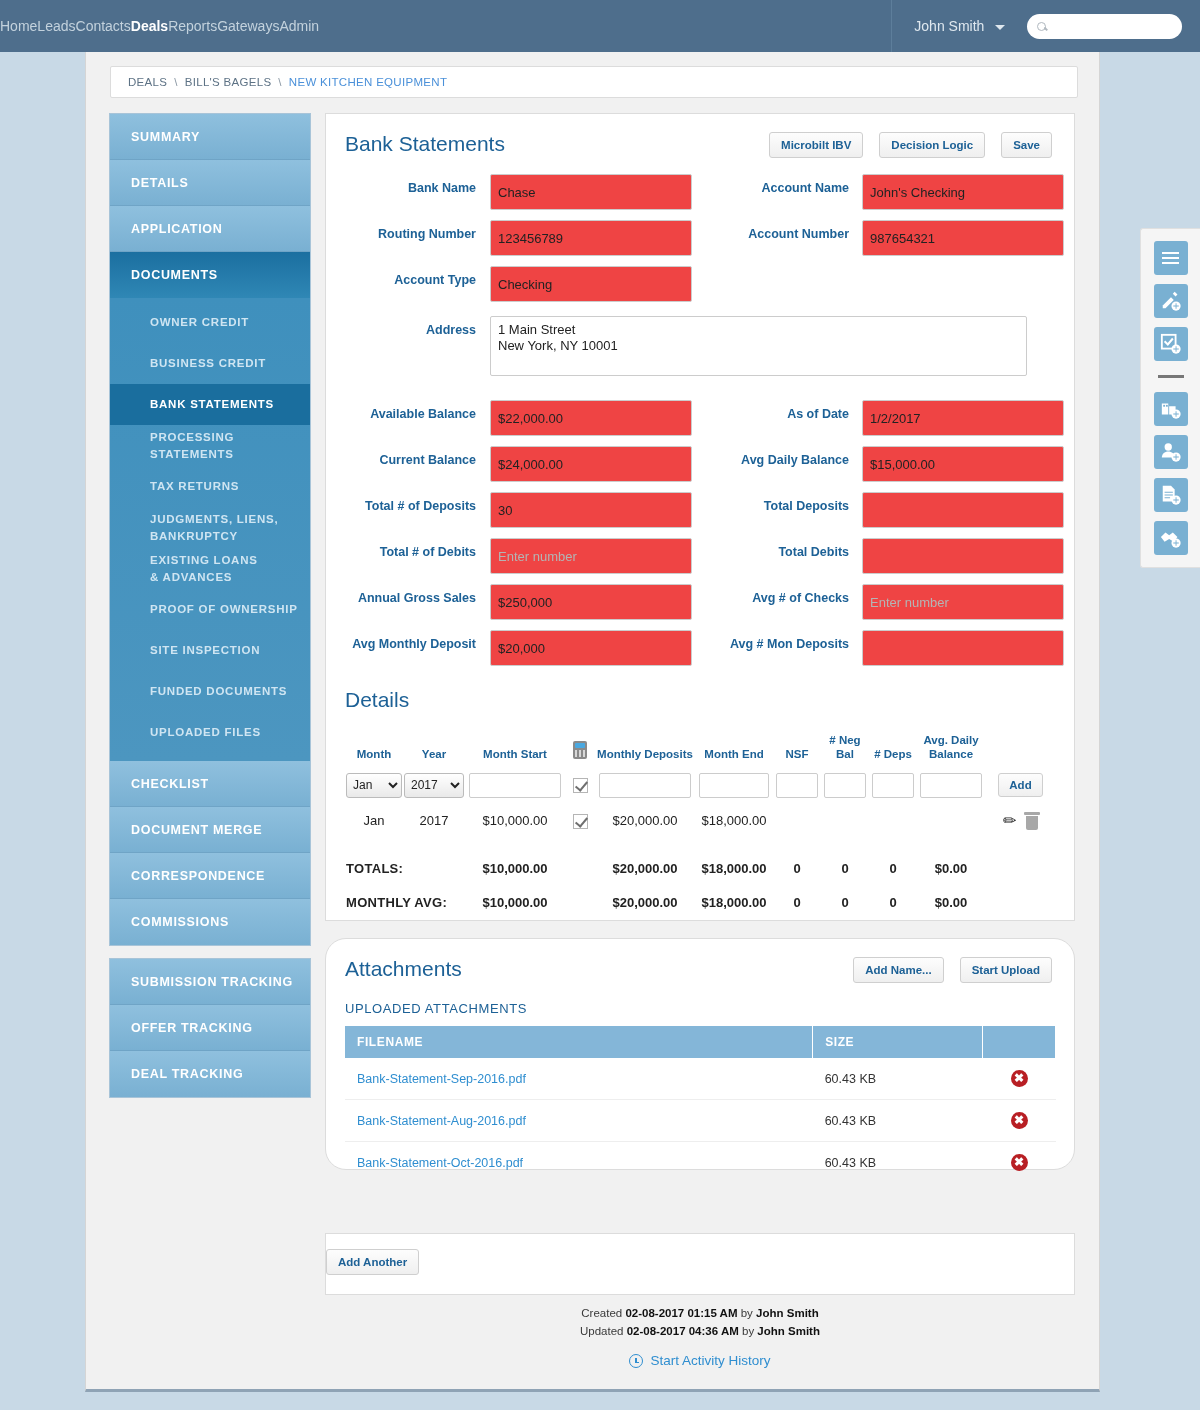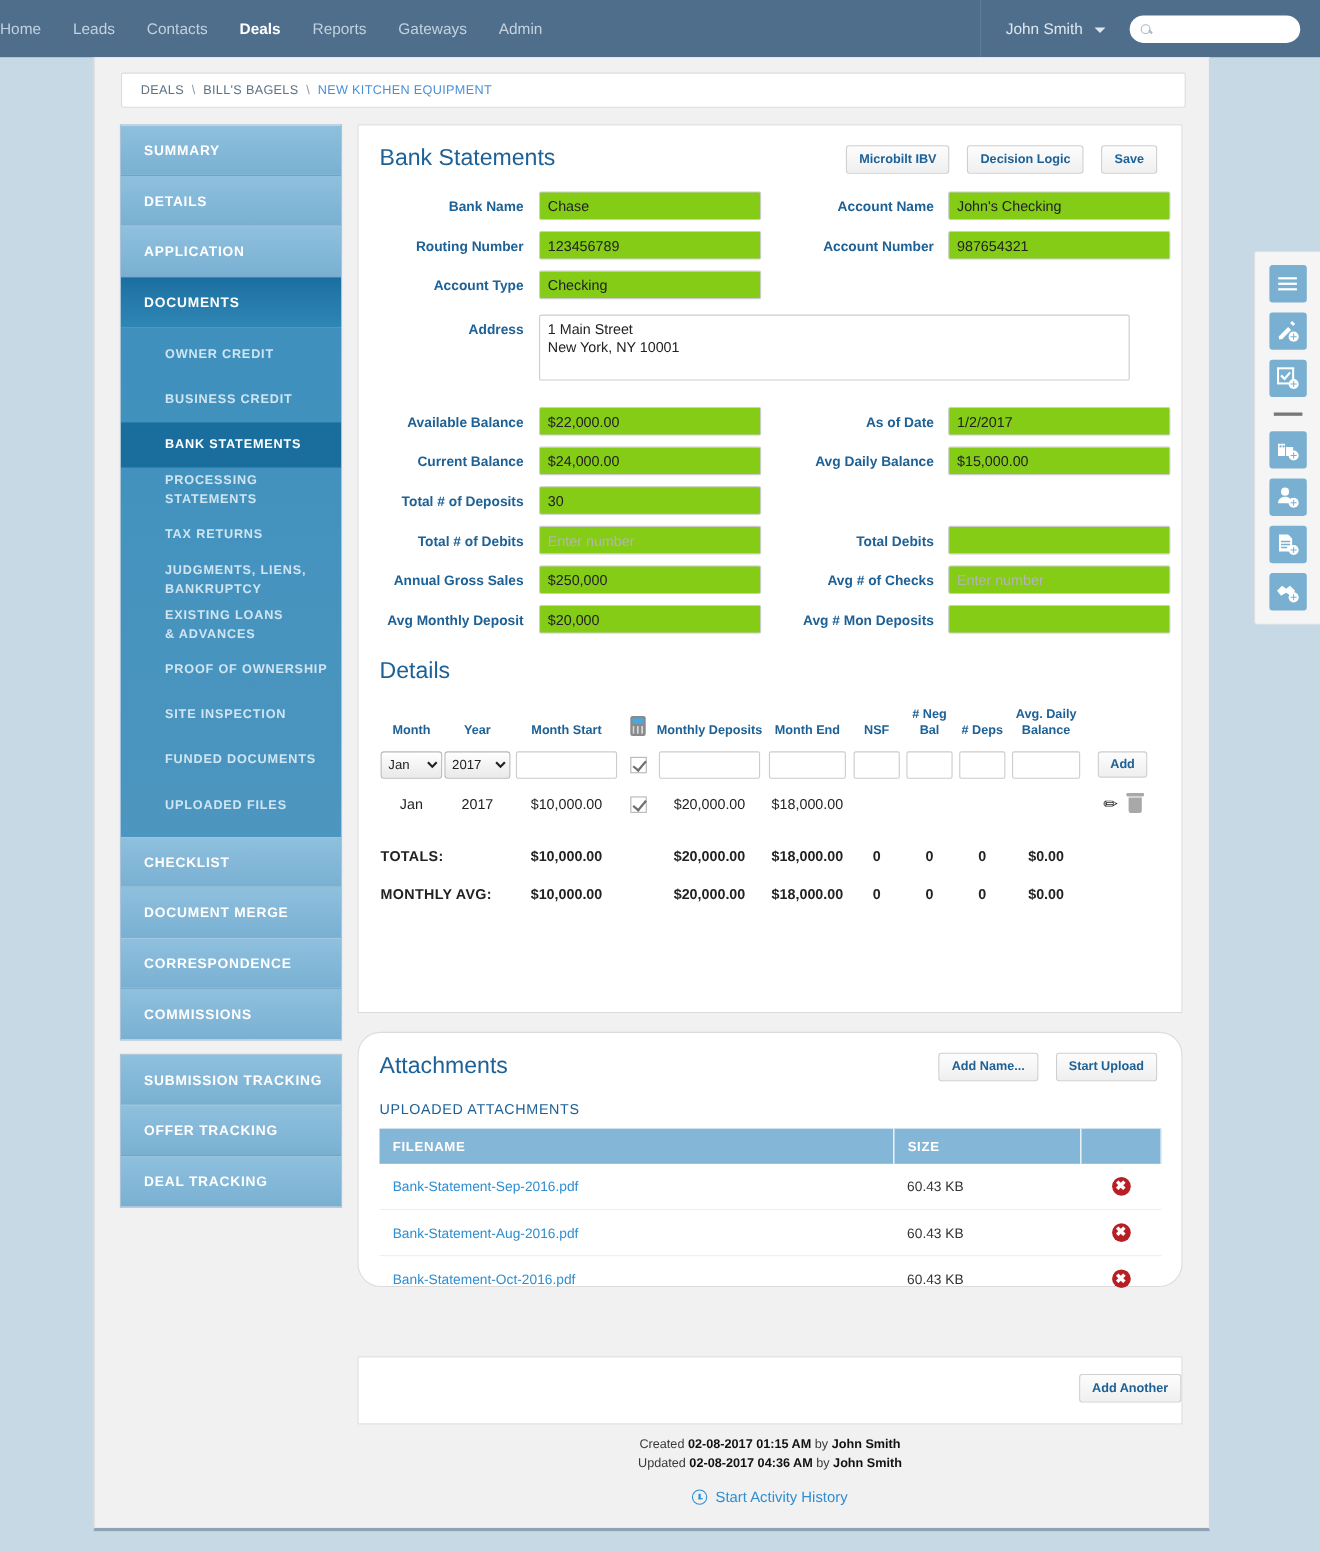--- a/index.html
+++ b/index.html
@@ -17,21 +17,21 @@
   
   .topnav{
     position:absolute; top:0; left:0; width:1200px; height:52px;
     background:#4e6e8c;
     display:flex; align-items:center;
   }
   .brand{
     color:#fff; font-size:21px; letter-spacing:.2px;
     margin-left:20px; width:330px;
   }
-  .navlinks{ display:flex; align-items:center; gap:29px; flex:0 0 auto; }
+  .navlinks{ display:flex; align-items:center; flex:0 0 auto; }
   .navlink{ color:#c3d2dd; font-size:14px; text-decoration:none; }
   .navlink.active{ color:#ffffff; font-weight:bold; }
   .navright{
     margin-left:auto; display:flex; align-items:center; height:52px;
   }
   .navdivider{ width:1px; height:52px; background:#5d7e9b; margin-right:22px;}
   .username{ color:#dfe8ef; font-size:14px; }
   .caret{
     display:inline-block; margin-left:7px;
     border-left:5px solid transparent; border-right:5px solid transparent;
@@ -128,23 +128,23 @@
   .frow{ display:flex; margin-bottom:10px; align-items:flex-start;}
   .fcol{ display:flex; align-items:flex-start; }
   .fcol.left{ width:365px; }
   .lbl{
     color:#1d6196; font-size:12.5px; font-weight:bold;
     text-align:right; padding-top:7px;
   }
   .lbl.l1{ width:145px; padding-right:14px; }
   .lbl.l2{ width:170px; padding-right:13px; }
   .inp{
-    border:1px solid #ccc; border-radius:2px; height:26px;
+    border:1px solid #ccc; border-radius:2px; height:36px;
     padding:3px 7px; font-size:13px; font-family:"Liberation Sans",sans-serif;
-    color:#222; background:#84cc16; outline:none;
+    color:#222; background:#ef4444; outline:none;
   }
   .inp.w1{ width:202px; }
   .inp.w2{ width:202px; }
   .inp::placeholder{ color:#b4b4b4; }
   .ta{
     border:1px solid #ccc; border-radius:2px; width:537px; height:60px;
     padding:5px 7px; font-size:13px; resize:none;
     font-family:"Liberation Sans",sans-serif; color:#222; line-height:1.25;
   }
 
@@ -225,21 +225,21 @@
   }
   table.att tr:last-child td{ border-bottom:none; }
   .flink{ color:#2f8ed0; text-decoration:none; cursor:pointer; }
   .xicon{
     display:inline-block; width:17px; height:17px; border-radius:50%;
     background:#b81f24; color:#fff; font-size:12px; font-weight:bold;
     text-align:center; line-height:16px; cursor:pointer;
   }
 
   
-  .addanother-wrap{ display:flex; justify-content:flex-end; padding-top:15px; }
+  .addanother-wrap{ display:flex; justify-content:flex-start; padding-top:15px; }
   .footmeta{
     position:absolute; left:325px; top:1305px; width:750px;
     text-align:center; font-size:11.5px; color:#3a3a3a; line-height:1.55;
   }
   .footmeta b{ color:#111; }
   .vah{
     margin-top:10px; color:#2f8ed0; font-size:13.5px;
     display:flex; align-items:center; justify-content:center; gap:7px;
     cursor:pointer;
   }
@@ -424,20 +424,24 @@
       <div class="fcol">
         <div class="lbl l2">Avg Daily Balance</div>
         <input class="inp w2" value="$15,000.00" style="">
       </div>
     </div>
 
     <div class="frow">
       <div class="fcol left">
         <div class="lbl l1">Total # of Deposits</div>
         <input class="inp w1" value="30" style="">
+      </div>
+      <div class="fcol">
+        <div class="lbl l2">Total Deposits</div>
+        <input class="inp w2" value="" style="">
       </div>
     </div>
 
     <div class="frow">
       <div class="fcol left">
         <div class="lbl l1">Total # of Debits</div>
         <input class="inp w1" placeholder="Enter number" style="">
       </div>
       <div class="fcol">
         <div class="lbl l2">Total Debits</div>

